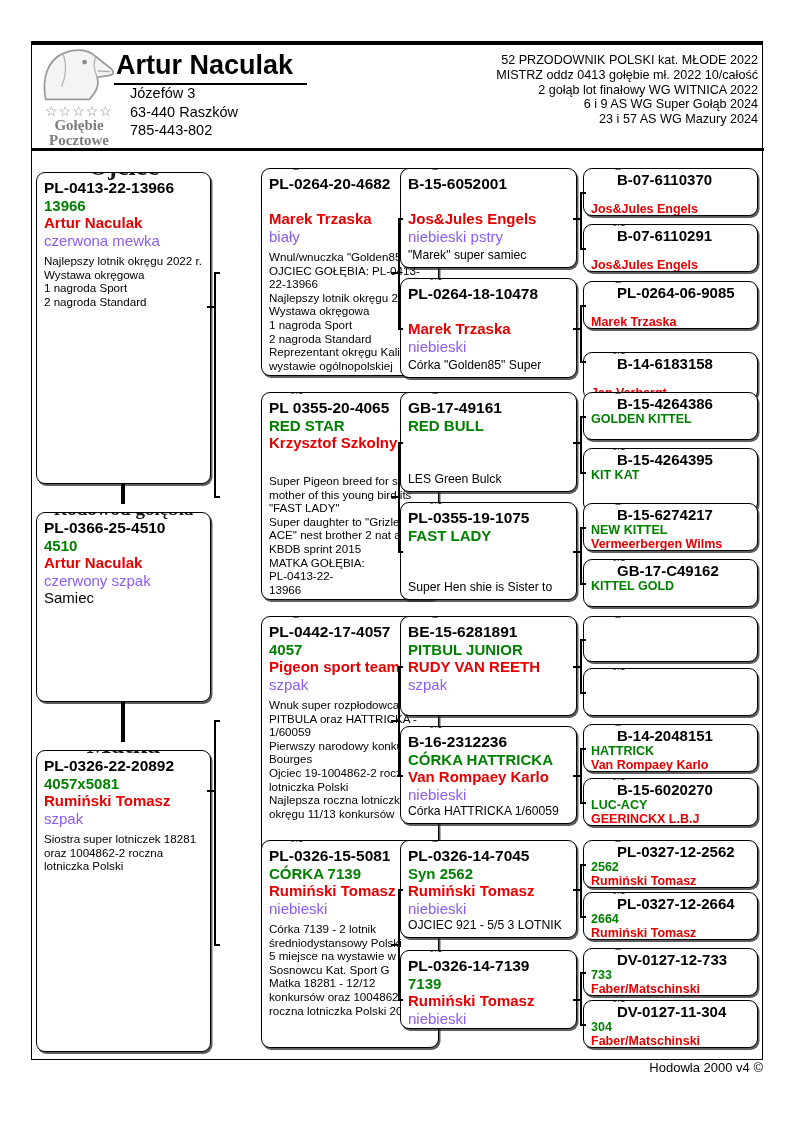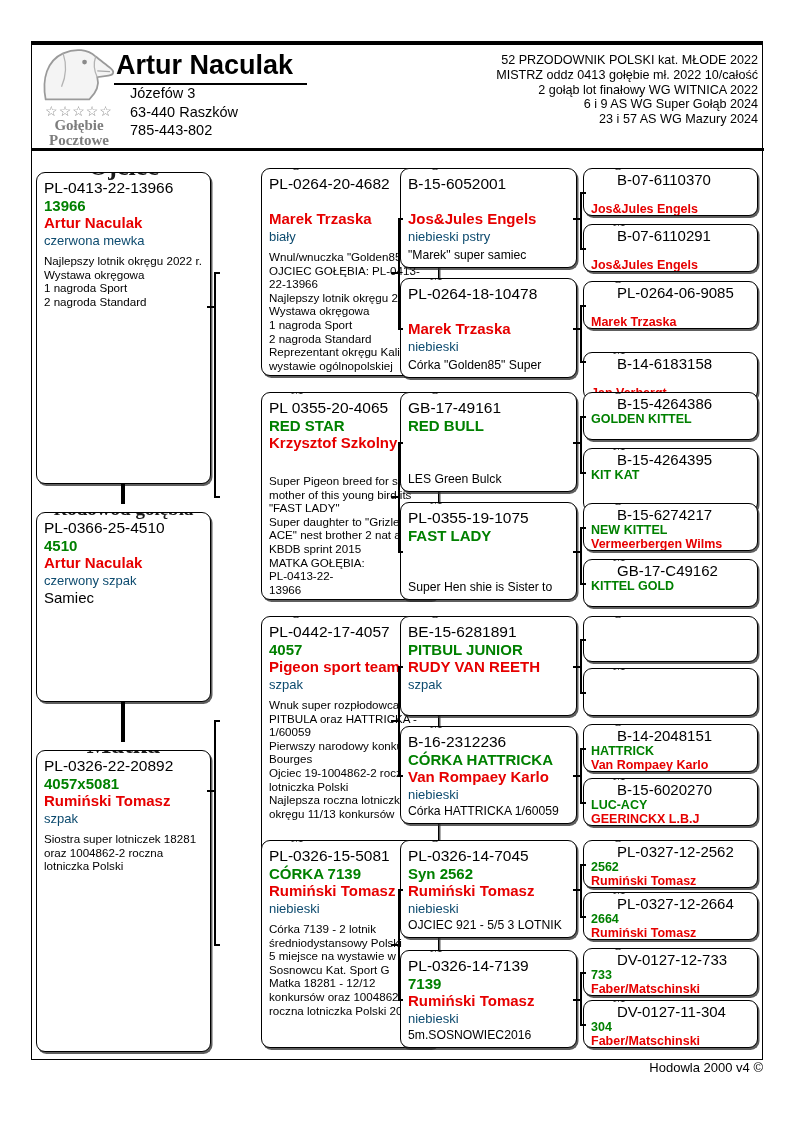--- a/index.html
+++ b/index.html
@@ -25,24 +25,24 @@
        padding:6px 6px 3px 7px;overflow:hidden;}
   .col1{left:36px;width:175px;}
   .col2{left:217px;width:178px;margin-left:44px;}
   .col3{left:400px;width:177px;display:flex;flex-direction:column;}
   .col4{left:583px;width:175px;padding-top:3px;}
   .legend{position:absolute;background:#fff;padding:0 5px;white-space:nowrap;
           font-family:"Liberation Serif",serif;font-weight:bold;color:#1a1a1a;}
   .legend-big{left:50%;transform:translateX(-50%);top:-19px;font-size:26px;line-height:26px;}
   .legend-mid{left:50%;transform:translateX(-50%);top:-14px;font-size:19px;line-height:19px;}
   .legend-sex{left:24px;top:-9px;font-size:13px;line-height:12px;color:#3c3c3c;}
-  .ring{font-size:15.5px;font-weight:normal;line-height:17.5px;min-height:17.5px;}
+  .ring{font-size:15.5px;font-weight:bold;line-height:17.5px;min-height:17.5px;}
   .gname{font-size:15px;font-weight:bold;color:#008000;line-height:17.5px;min-height:17.5px;}
   .fancier{font-size:15px;font-weight:bold;color:#e60000;line-height:17.5px;min-height:17.5px;}
-  .fcolor{font-size:13px;color:#0c4a6e;line-height:17.5px;min-height:17.5px;}
+  .fcolor{font-size:15px;color:#8b5cf6;line-height:17.5px;min-height:17.5px;}
   .notes{font-size:11.6px;line-height:13.6px;margin-top:5px;white-space:pre-line;}
   .col3 .notes{margin-top:auto;margin-bottom:1px;font-size:12.2px;}
   .col4 .ring{font-size:15px;line-height:16px;min-height:16px;margin-left:26px;}
   .col4 .gname{font-size:12.5px;line-height:14px;min-height:14px;}
   .col4 .fancier{font-size:12.5px;line-height:14px;min-height:14px;}
 
   .conn{position:absolute;background:#000;}
   .footer{position:absolute;right:31px;top:1060px;font-size:13px;}
 </style>
 </head>
@@ -219,21 +219,21 @@
     <div class="notes">Córka HATTRICKA 1/60059</div>
   </div>
   <div class="box col3" style="top:840px;height:98px">
     <span class="legend legend-sex">O</span>
     <div class="ring">PL-0326-14-7045</div>
     <div class="gname">Syn 2562</div>
     <div class="fancier">Rumiński Tomasz</div>
     <div class="fcolor">niebieski</div>
     <div class="notes">OJCIEC 921 - 5/5 3 LOTNIK</div>
   </div>
-  <div class="box col3" style="top:950px;height:98px">
+  <div class="box col3" style="top:950px;height:79px">
     <span class="legend legend-sex">M</span>
     <div class="ring">PL-0326-14-7139</div>
     <div class="gname">7139</div>
     <div class="fancier">Rumiński Tomasz</div>
     <div class="fcolor">niebieski</div>
     <div class="notes">5m.SOSNOWIEC2016</div>
   </div>
 
   <div class="box col4" style="top:168px;height:48px">
     <span class="legend legend-sex">O</span>

